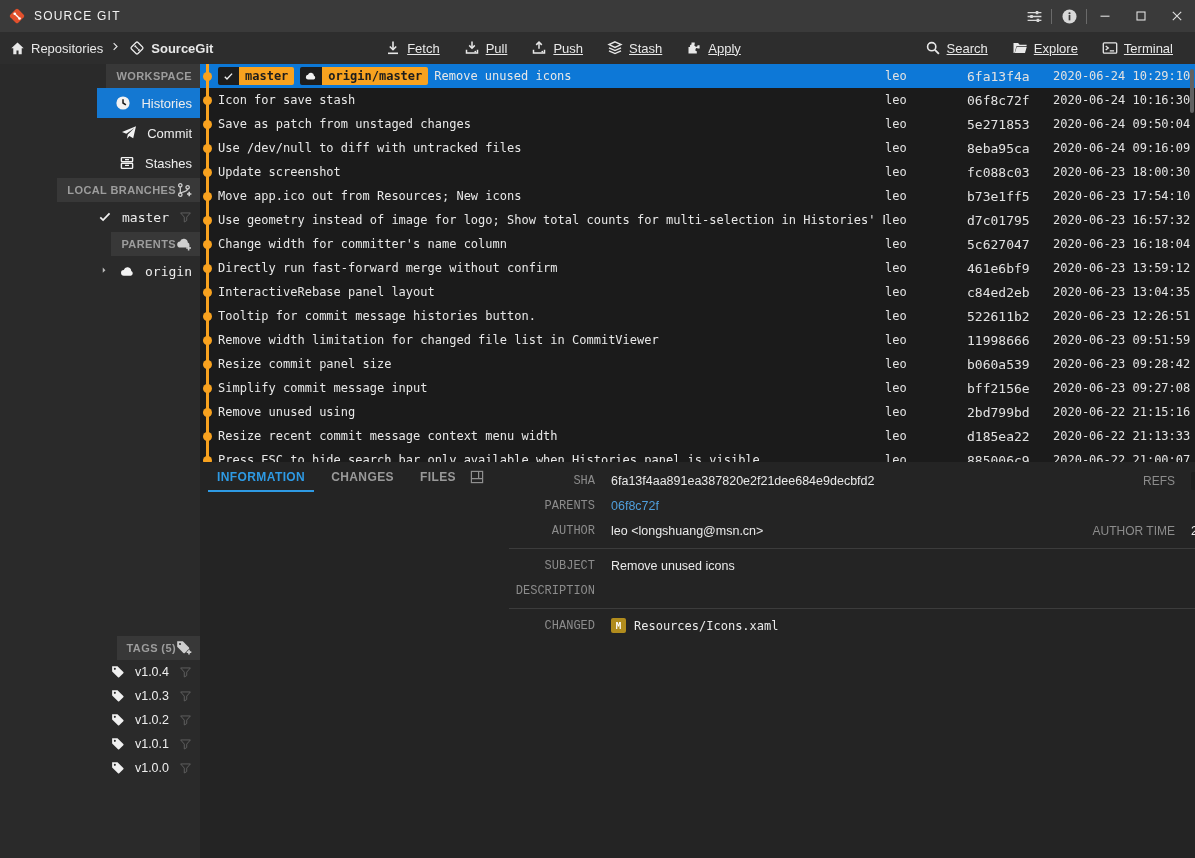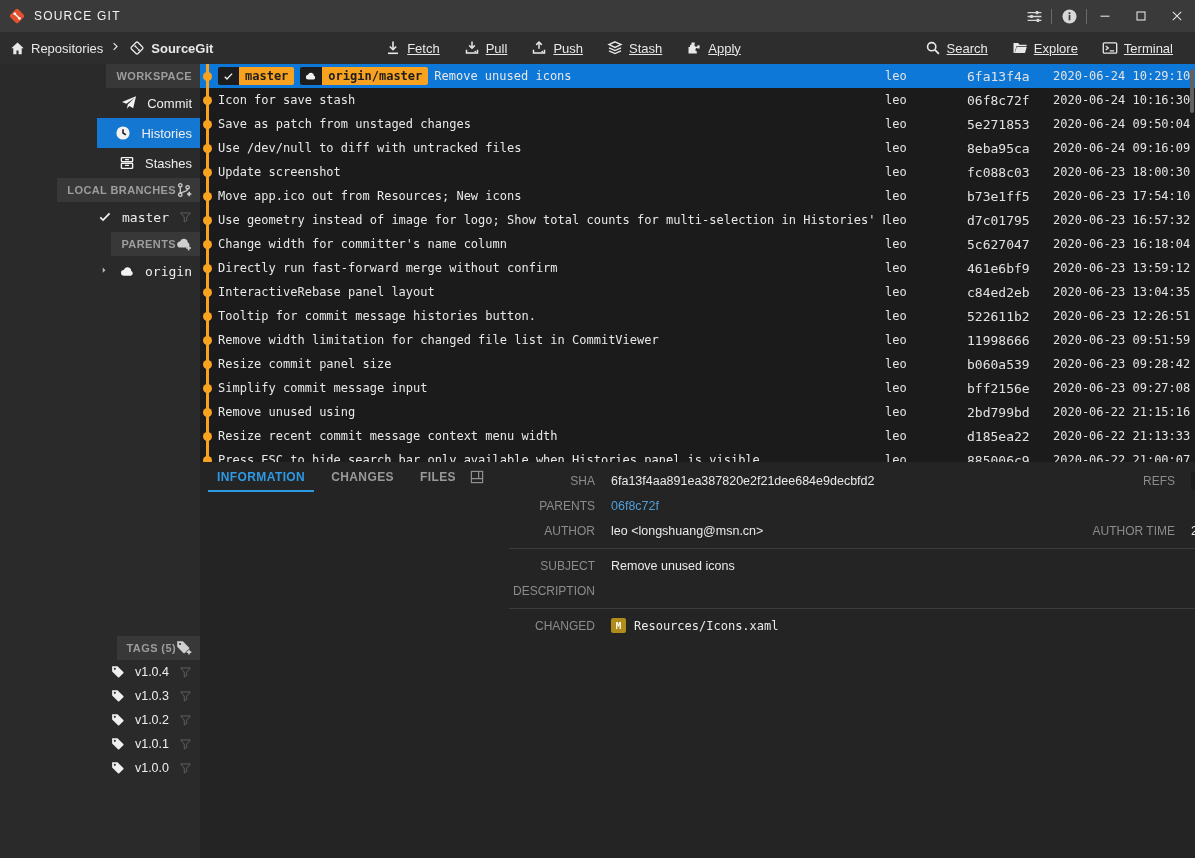--- a/index.html
+++ b/index.html
@@ -59,21 +59,21 @@
 
   
   .detail { flex:1; background:#242424; display:flex; flex-direction:row; min-height:0; }
   .tabbar { height:30px; display:flex; align-items:center; padding:0 4px; }
   .tab { padding:0 13px; height:30px; display:flex; align-items:center; font-size:12px; font-weight:bold; letter-spacing:.4px; color:#9a9a9a; position:relative; }
   .tab.active { color:#2e9ae4; }
   .tab.active::after { content:""; position:absolute; left:4px; right:4px; bottom:0; height:2px; background:#2e9ae4; }
   .tabbar .layout-btn { margin-left:auto; margin-right:10px; color:#8f8f8f; }
   .info-body { padding-top:6px; font-size:12.5px; }
   .info-row { height:25px; display:flex; align-items:center; }
-  .lbl { width:96px; flex:none; text-align:right; color:#8c8c8c; font-size:12px; }
+  .lbl { width:96px; flex:none; text-align:right; color:#8c8c8c; font-size:12px;font-family:Liberation Mono, monospace; }
   .val { padding-left:16px; color:#eaeaea; display:flex; align-items:center; gap:8px; }
   .val-left { width:470px; flex:none; overflow:hidden; white-space:nowrap; }
   .lbl-right { width:110px; flex:none; text-align:right; color:#8c8c8c; font-size:12px; }
   .link { color:#4f9edb; }
   .divider { border-top:1px solid #3c3c3c; margin:5px 0 4px 10px; }
   .ref-badge .b-ic { color:#f8a21f; }
   .ref-badge .b-tx { font-family:"Liberation Sans",sans-serif; font-size:12px; }
   .ref-badge .b-ic.cloudic { color:#d8d8d8; }
   .file-entry { display:flex; align-items:center; gap:8px; }
   .m-badge { width:15px; height:15px; border-radius:2px; background:#b18c1d; color:#fff; font-family:"DejaVu Sans Mono",monospace; font-size:9px; font-weight:bold; display:flex; align-items:center; justify-content:center; }
@@ -257,36 +257,36 @@
       </div>
     </div>
 </div>
 
 <div class="body-wrap">
 
   <div class="sidebar" id="sidebar">
       <div class="side-header">
         <span>WORKSPACE</span>
       </div>
-      <div class="side-item">
-        <span class="it-icon">
-          <svg width="16" height="16" viewBox="0 0 16 16">
-            <path d="M15 1.2L1 7l4.3 1.8L13.4 3 6.8 9.6l-.9 4.2 2.5-2.9 3.8 2.3z" fill="currentColor"></path>
-          </svg>
-        </span>
-        <span>Commit</span>
-      </div>
       <div class="side-item active">
         <span class="it-icon">
           <svg width="16" height="16" viewBox="0 0 16 16">
             <circle cx="8" cy="8" r="6.6" fill="currentColor"></circle>
             <path d="M8 4.2V8l2.9 1.9" fill="none" stroke="#1a1a1a" stroke-width="1.5"></path>
           </svg>
         </span>
         <span>Histories</span>
+      </div>
+      <div class="side-item">
+        <span class="it-icon">
+          <svg width="16" height="16" viewBox="0 0 16 16">
+            <path d="M15 1.2L1 7l4.3 1.8L13.4 3 6.8 9.6l-.9 4.2 2.5-2.9 3.8 2.3z" fill="currentColor"></path>
+          </svg>
+        </span>
+        <span>Commit</span>
       </div>
       <div class="side-item">
         <span class="it-icon">
           <svg width="16" height="16" viewBox="0 0 16 16">
             <g fill="none" stroke="currentColor" stroke-width="1.4">
               <rect x="2.4" y="2.6" width="11.2" height="4" rx=".7"></rect>
               <rect x="2.4" y="8.2" width="11.2" height="5.2" rx=".7"></rect>
               <path d="M6 4.6h4M6 10.4h4"></path>
             </g>
           </svg>

